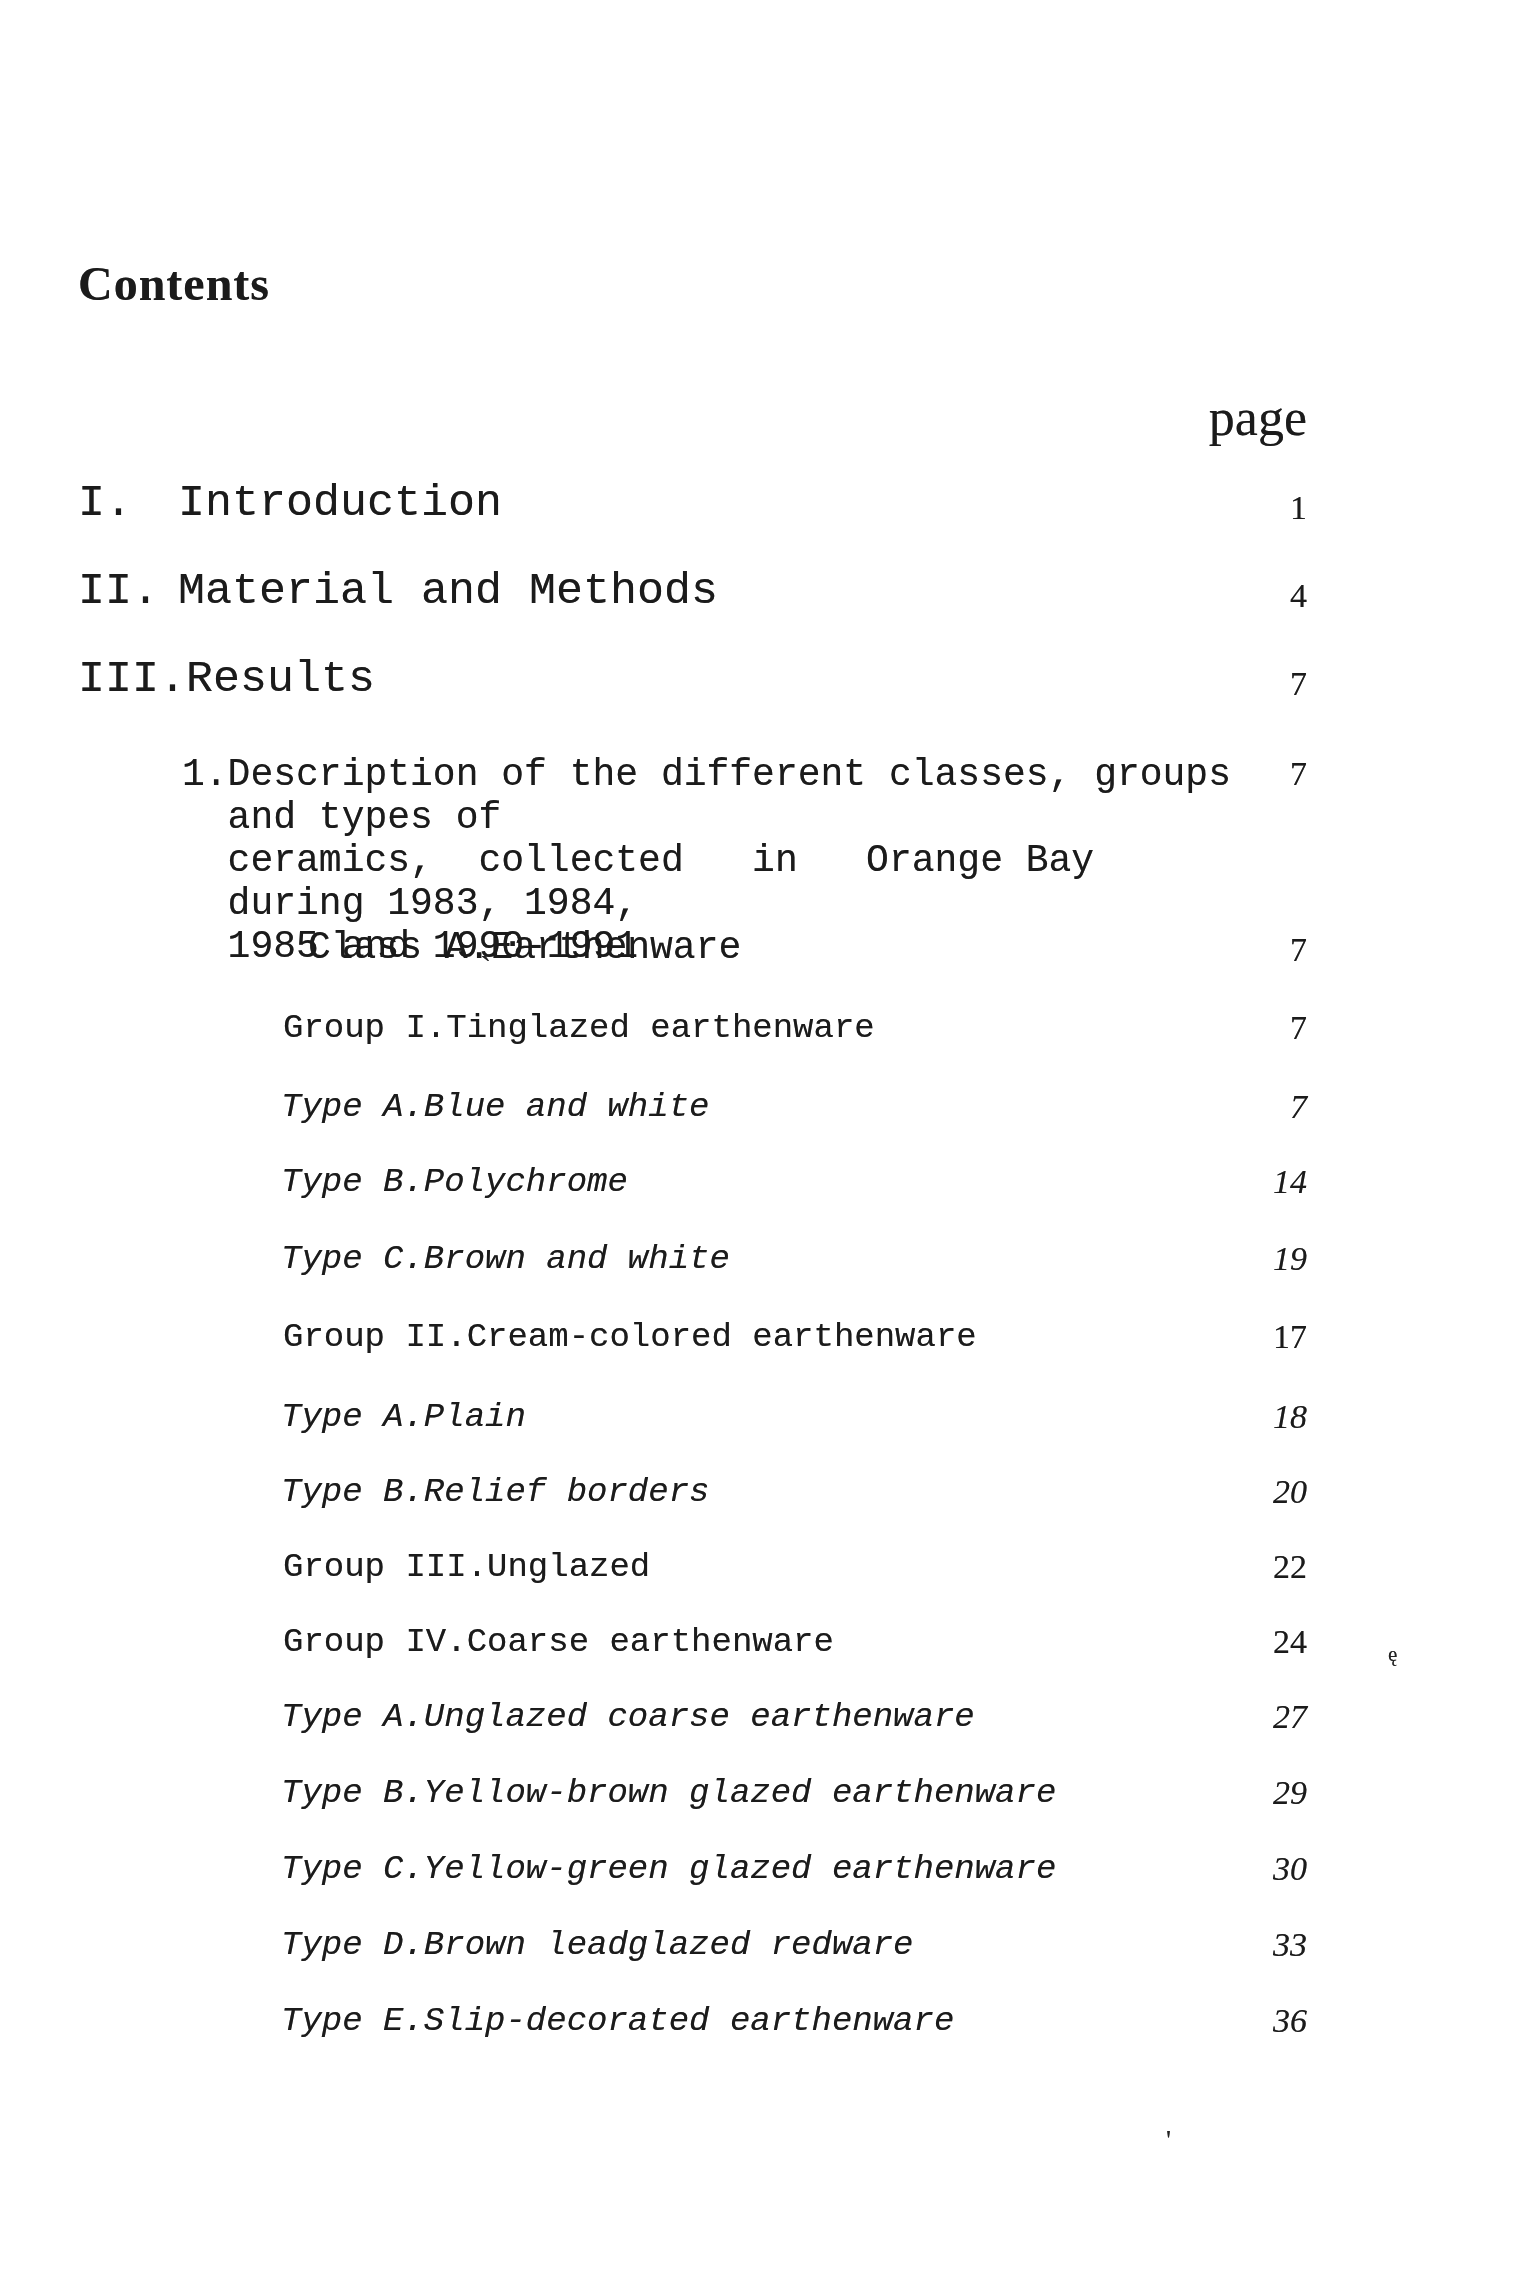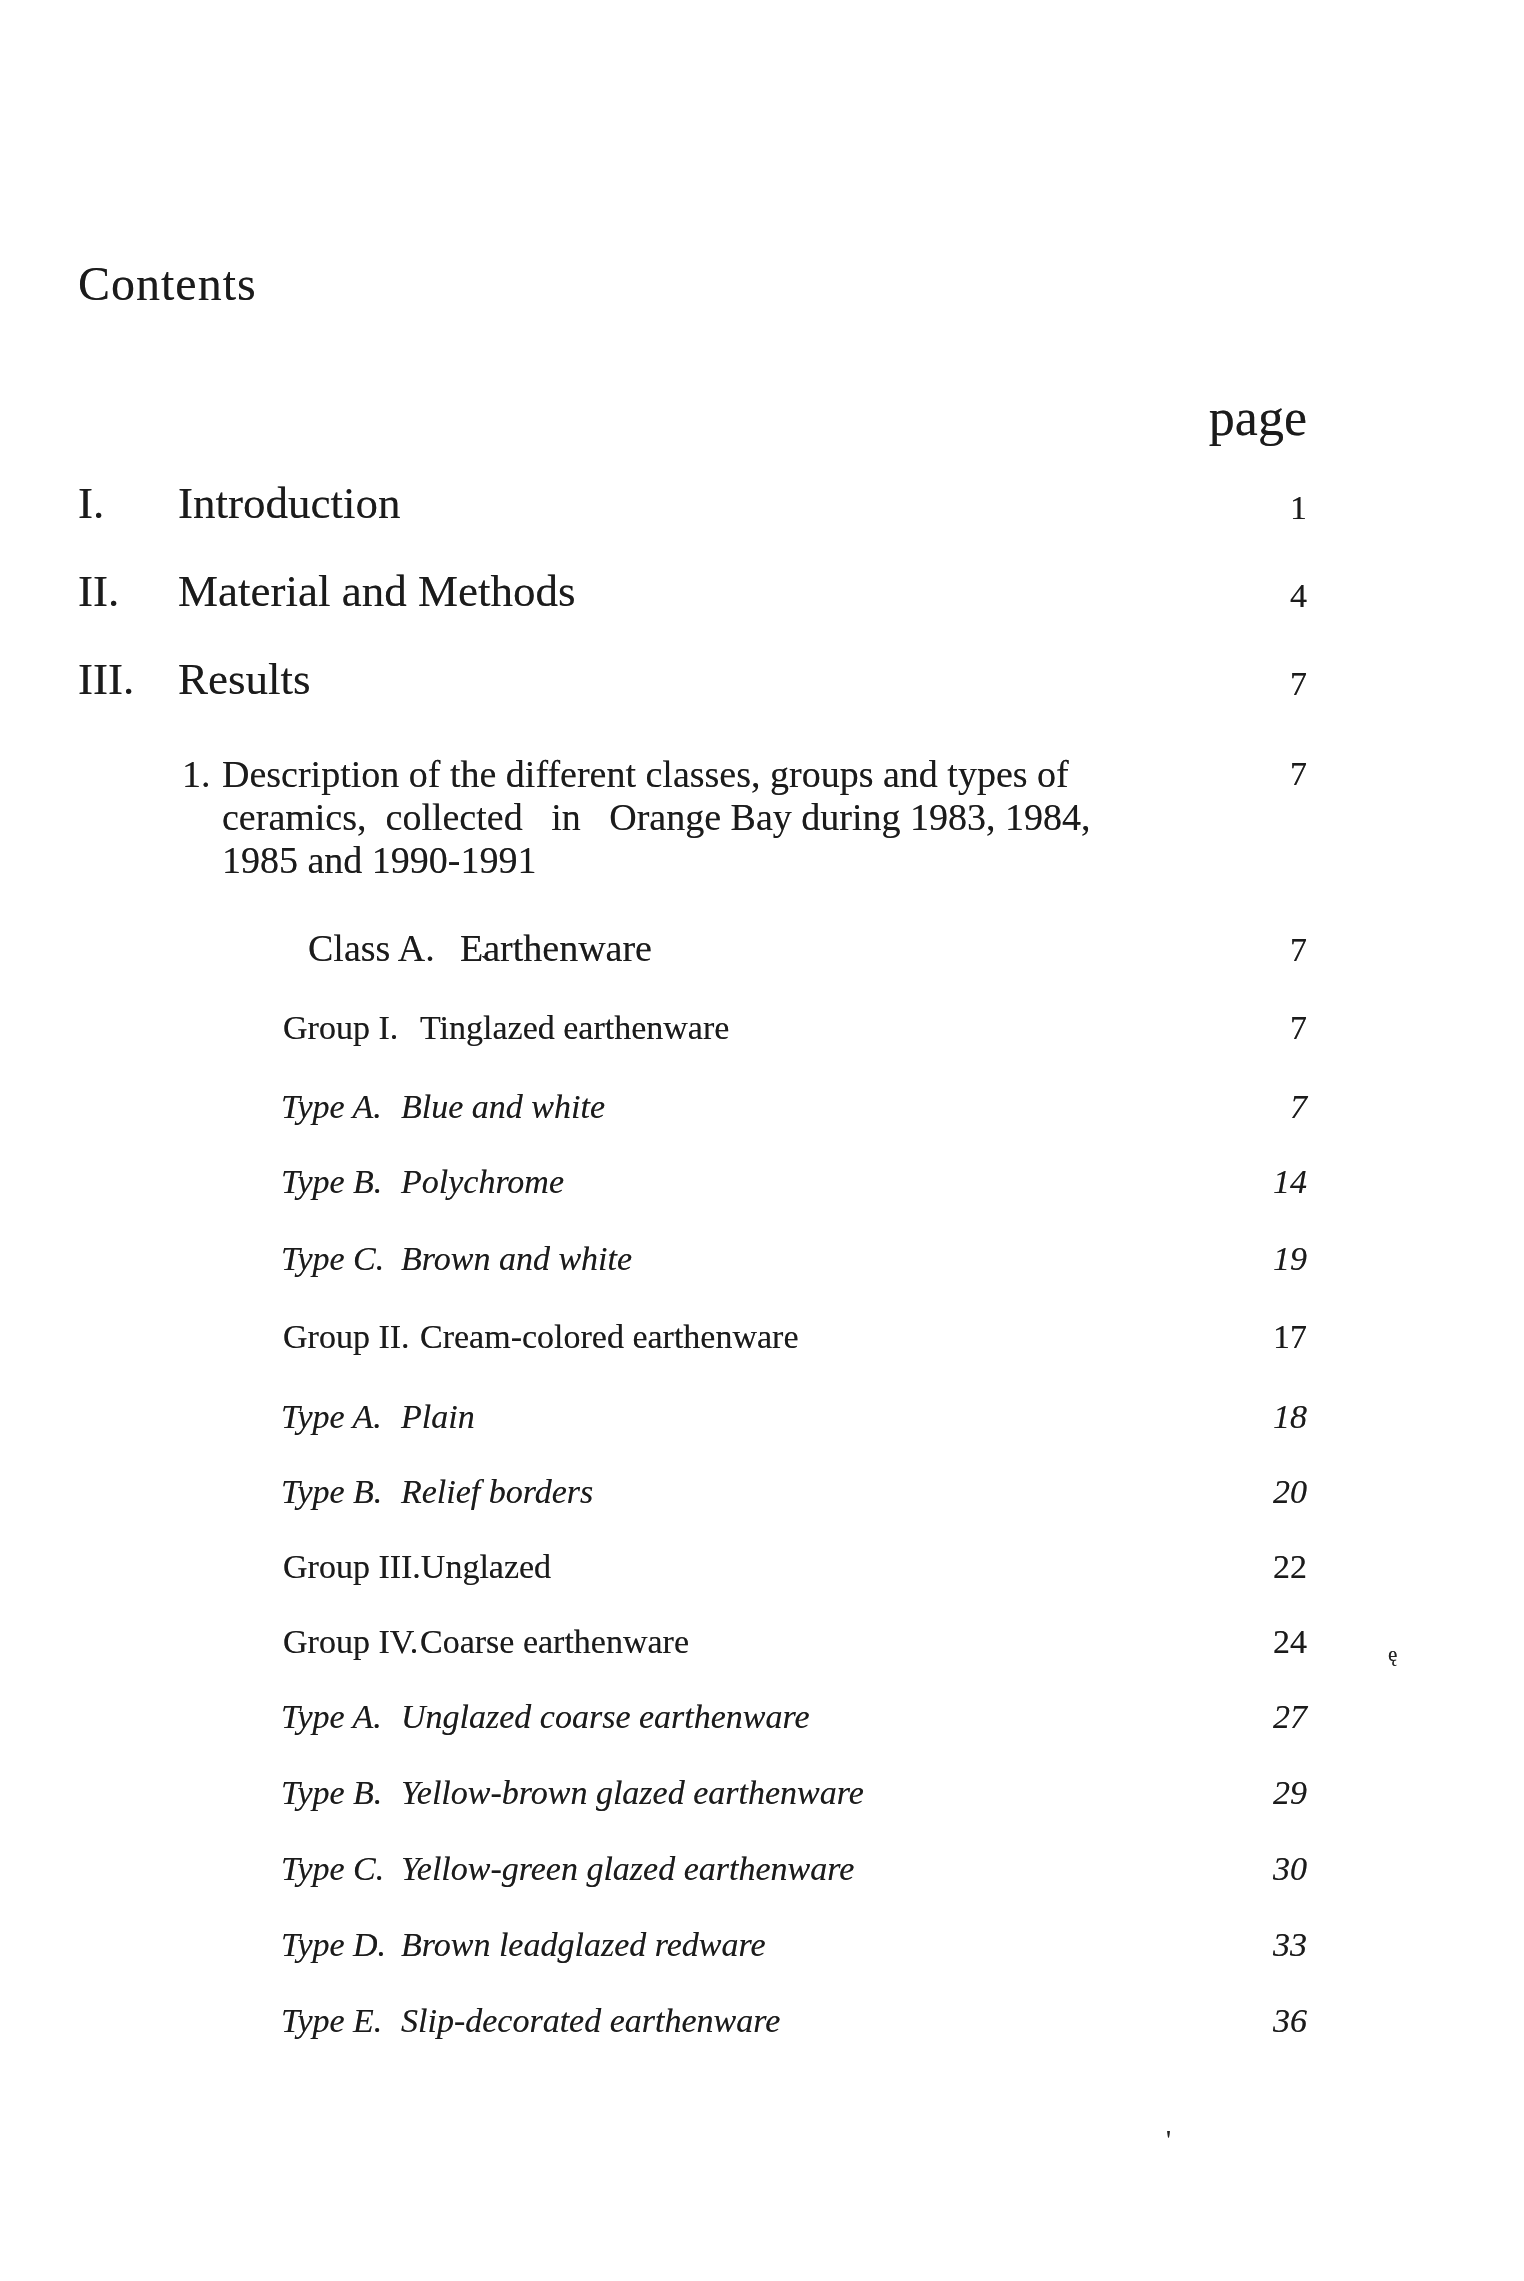--- a/index.html
+++ b/index.html
@@ -14,21 +14,21 @@
     background: #ffffff;
     font-family: "Liberation Serif", "DejaVu Serif", serif;
     color: #1b1b1b;
     text-shadow: 0 0 0.6px rgba(20,20,20,0.55);
   }
   .page-title {
     position: absolute;
     left: 78px;
     top: 228px;
     font-size: 48px;
-    font-weight: normal;
+    font-weight: bold;
     letter-spacing: 1px;
     line-height: 1;
   }
   .page-col-header {
     position: absolute;
     right: 217px;
     top: 392px;
     font-size: 52px;
     line-height: 1;
   }
@@ -39,20 +39,21 @@
   .row {
     position: absolute;
     left: 0;
     width: 100%;
     line-height: 1;
   }
   .row .label {
     position: absolute;
     top: 0;
     white-space: pre-wrap;
+    font-family: Liberation Mono, monospace;
   }
   .desig {
     display: inline-block;
     vertical-align: top;
   }
   .rowtext {
     display: inline-block;
     vertical-align: top;
     white-space: pre-wrap;
   }

